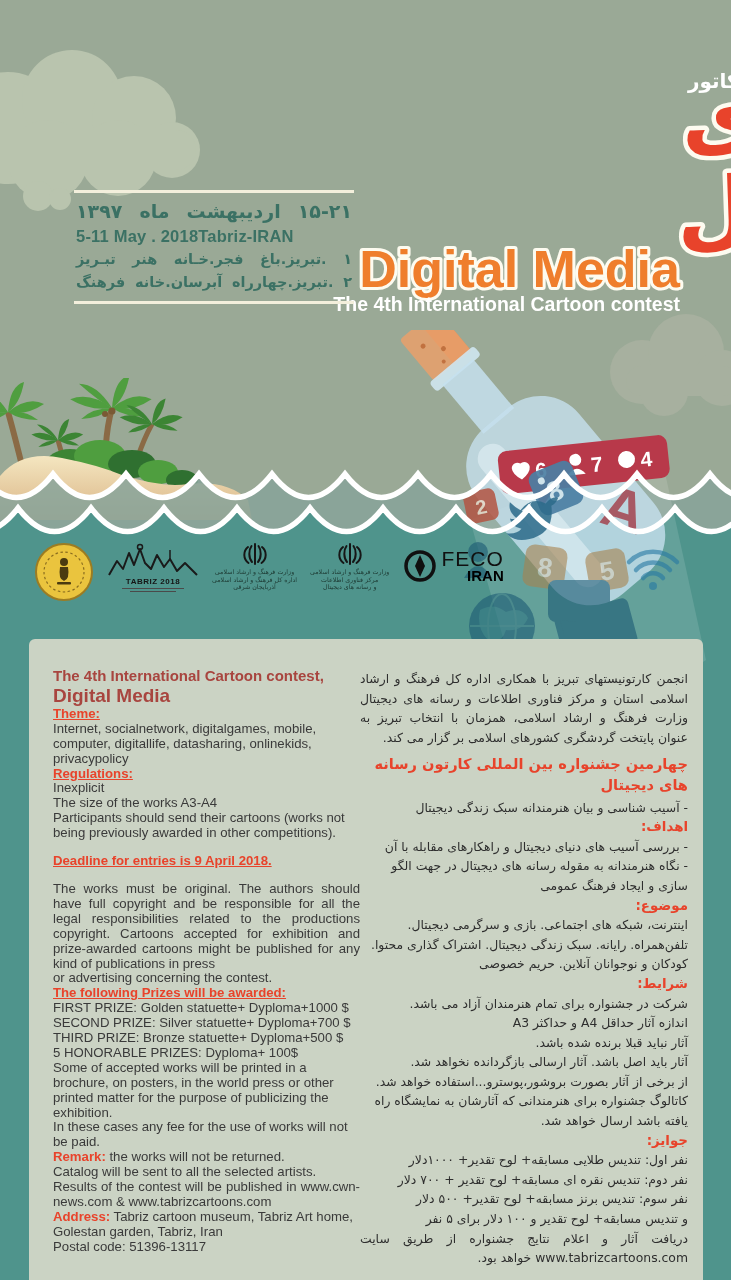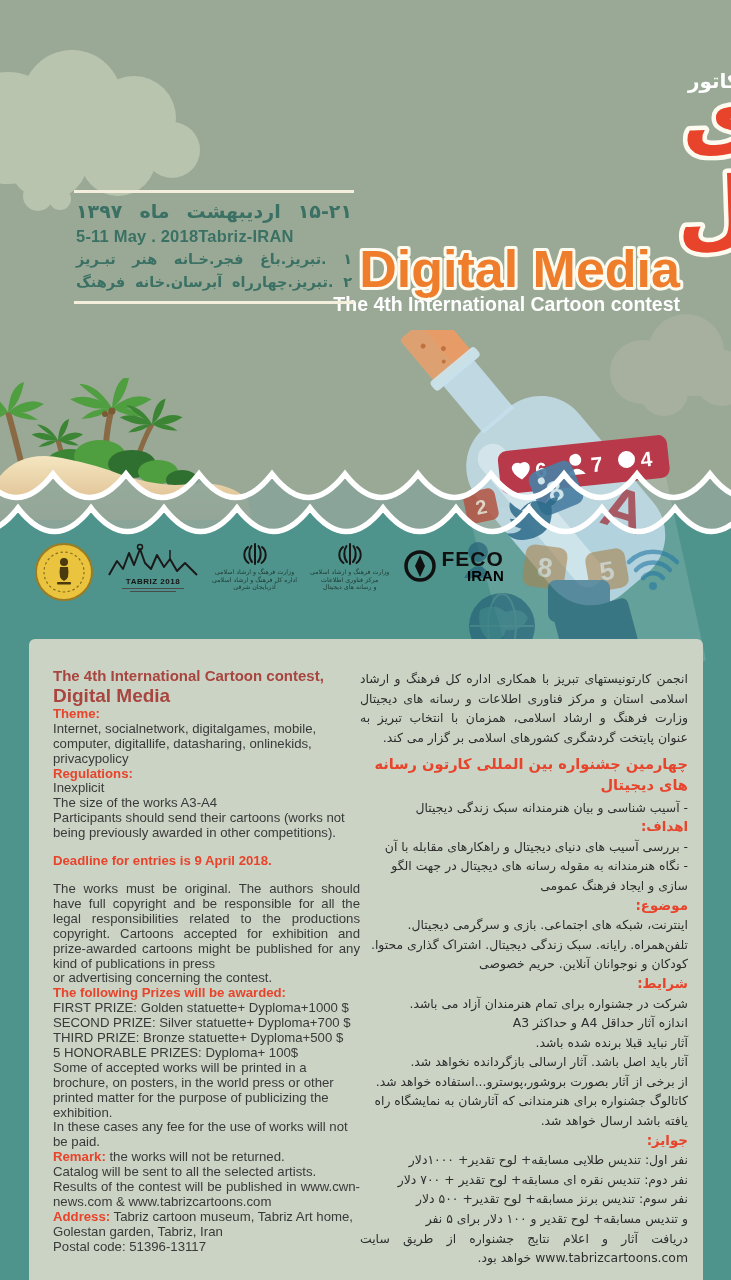--- a/index.html
+++ b/index.html
@@ -26,33 +26,33 @@
   .logos{left:34px;top:541px;display:flex;gap:13px;align-items:flex-start;}
   .logo{display:flex;flex-direction:column;align-items:center;}
   .logo-cap{font-family:"DejaVu Sans",sans-serif;font-size:6.3px;line-height:7.6px;
     color:#1d3a33;text-align:center;direction:rtl;margin-top:1px;}
   .tabriz-cap{font-size:8px;font-weight:bold;color:#151515;letter-spacing:.5px;
     line-height:9px;}
   .tabriz-rule{width:62px;height:1px;background:#4a4a4a;margin-top:2px;}
   .tabriz-rule.short{width:46px;margin-top:2px;}
   .feco{display:flex;align-items:center;gap:3px;}
   .feco-txt{display:flex;flex-direction:column;align-items:flex-end;}
-  .feco-f{font-size:21px;font-weight:700;letter-spacing:1px;color:#101010;line-height:20px;}
+  .feco-f{font-size:21px;font-weight:400;letter-spacing:1px;color:#101010;line-height:20px;}
   .feco-i{font-size:15px;font-weight:900;color:#000000;line-height:14px;}
   
   .panel{left:29px;top:639px;width:674px;height:641px;background:var(--panel);
     border-radius:6px 6px 0 0;box-sizing:border-box;
     padding:30px 15px 0 24px;display:flex;}
   .encol{width:307px;flex:0 0 307px;color:var(--ink);font-size:13.2px;line-height:14.9px;}
   .facol{flex:1;direction:rtl;font-family:"DejaVu Sans",sans-serif;color:#2e2e2e;
     font-size:12.4px;line-height:19.6px;text-align:right;}
   .ln .lbl{color:var(--red);font-weight:bold;}
   .encol .h1 .lbl{color:var(--brick);font-size:15px;}
   .encol .h2 .lbl{color:var(--brick);font-size:19px;line-height:22px;}
-  .encol .h .lbl{color:var(--red);}
+  .encol .h .lbl{color:var(--red);text-decoration:underline;}
   .gap{height:13px;}
   .j{text-align:justify;}
   .facol .hbig{margin:7px 0 2px 0;}
   .facol .hbig .lbl{font-size:14.6px;}
   .facol .h .lbl{font-size:13.4px;}
 </style>
 </head>
 <body>
 
 <svg class="abs" style="left:0;top:0;" width="731" height="430" viewBox="0 0 731 430">

